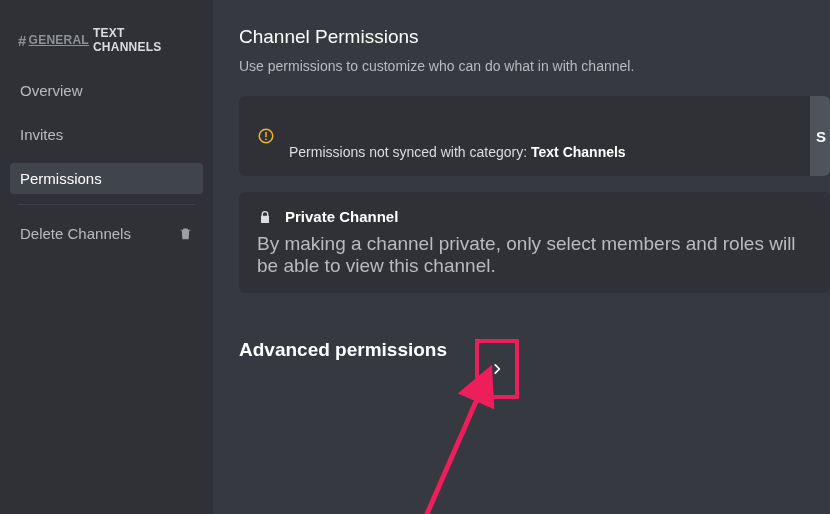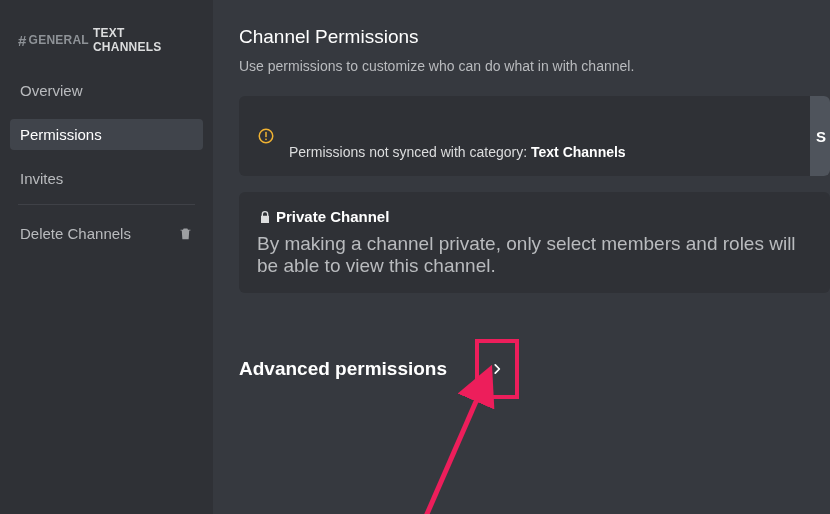--- a/index.html
+++ b/index.html
@@ -23,21 +23,21 @@
     color: #8e9297;
     font-size: 12px;
     font-weight: 700;
     letter-spacing: 0.02em;
     display: flex;
     align-items: center;
     gap: 2px;
     text-transform: uppercase;
   }
   .sidebar-header .hash { font-size: 15px; color:#8e9297; font-weight:600; }
-  .sidebar-header .chname { color:#8e9297; font-weight:700; }
+  .sidebar-header .chname { color:#8e9297; font-weight:700;text-decoration:underline; }
   .sidebar-header .catname { color:#dcddde; font-weight:700; margin-left:2px;}
   .sidebar-item {
     padding: 7px 10px;
     border-radius: 4px;
     color: #b9bbbe;
     font-size: 15px;
     font-weight: 500;
     cursor: pointer;
     margin-bottom: 2px;
     display:flex;
@@ -97,29 +97,28 @@
     border-bottom-right-radius:6px;
     font-size:15px;
     font-weight:600;
     display:flex;
     align-items:center;
     justify-content:flex-start;
     padding-left:6px;
     cursor:pointer;
   }
   .private-card .pc-head {
-    display:flex; align-items:center; gap:3px; margin-bottom:8px;
+    display:flex; align-items:center; gap:12px; margin-bottom:8px;
   }
   .pc-title { color:#ffffff; font-weight:600; font-size:15px; }
   .pc-desc { color:#b9bbbe; font-size:19px; }
   .lock-icon svg { display:block; }
 
   .adv-row {
     display:flex;
-    align-items:center;
     gap:28px;
     margin-top:46px;
   }
   .adv-title { color:#ffffff; font-size:19px; font-weight:700; }
   .adv-chevron-box {
     width:44px; height:60px;
     border:4px solid #ed1e5b;
     display:flex; align-items:center; justify-content:center;
     cursor:pointer;
   }
@@ -135,25 +134,25 @@
 
 <div class="sidebar">
   <div class="sidebar-header">
     <span class="hash">#</span>
     <span class="chname">GENERAL</span>
     <span class="catname">TEXT CHANNELS</span>
   </div>
   <div class="sidebar-item">
     <span>Overview</span>
   </div>
+  <div class="sidebar-item">
+    <span>Invites</span>
+  </div>
   <div class="sidebar-item active">
     <span>Permissions</span>
-  </div>
-  <div class="sidebar-item">
-    <span>Invites</span>
   </div>
   <div class="sidebar-divider"></div>
   <div class="sidebar-item">
     <span>Delete Channels</span>
     <span class="trash-icon">
       <svg width="15" height="15" viewBox="0 0 24 24" fill="#b9bbbe">
           <path d="M6 7h12l-1 14H7L6 7zm3-3h6l1 2H8l1-2zM4 6h16v1H4z"></path>
         </svg>
     </span>
   </div>

